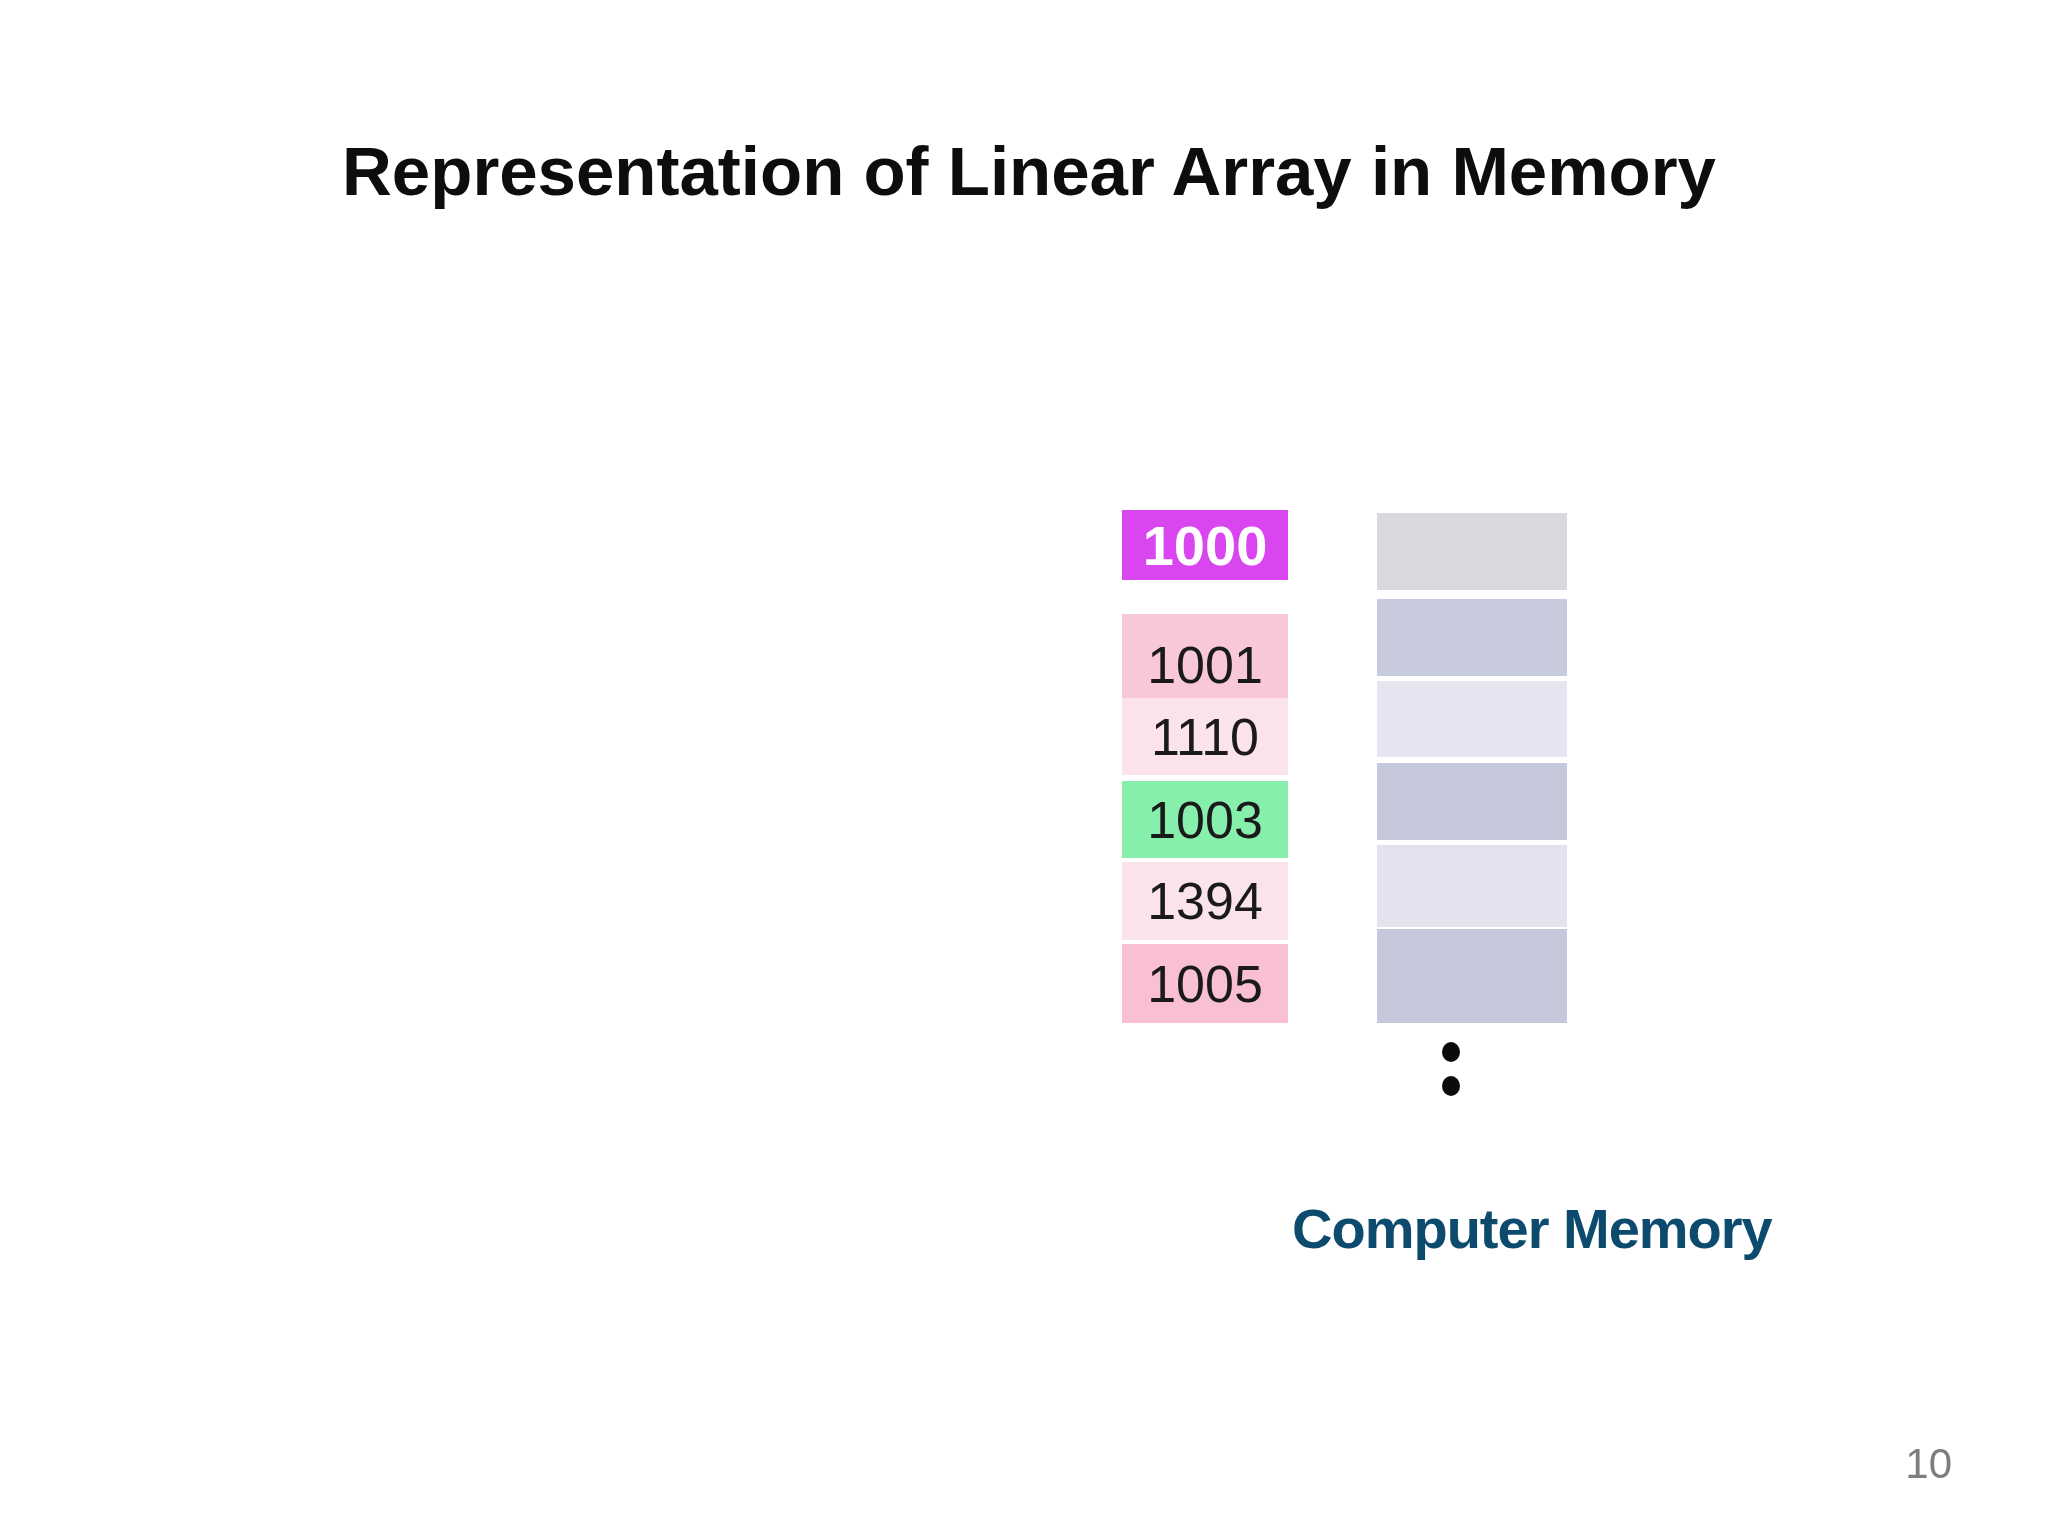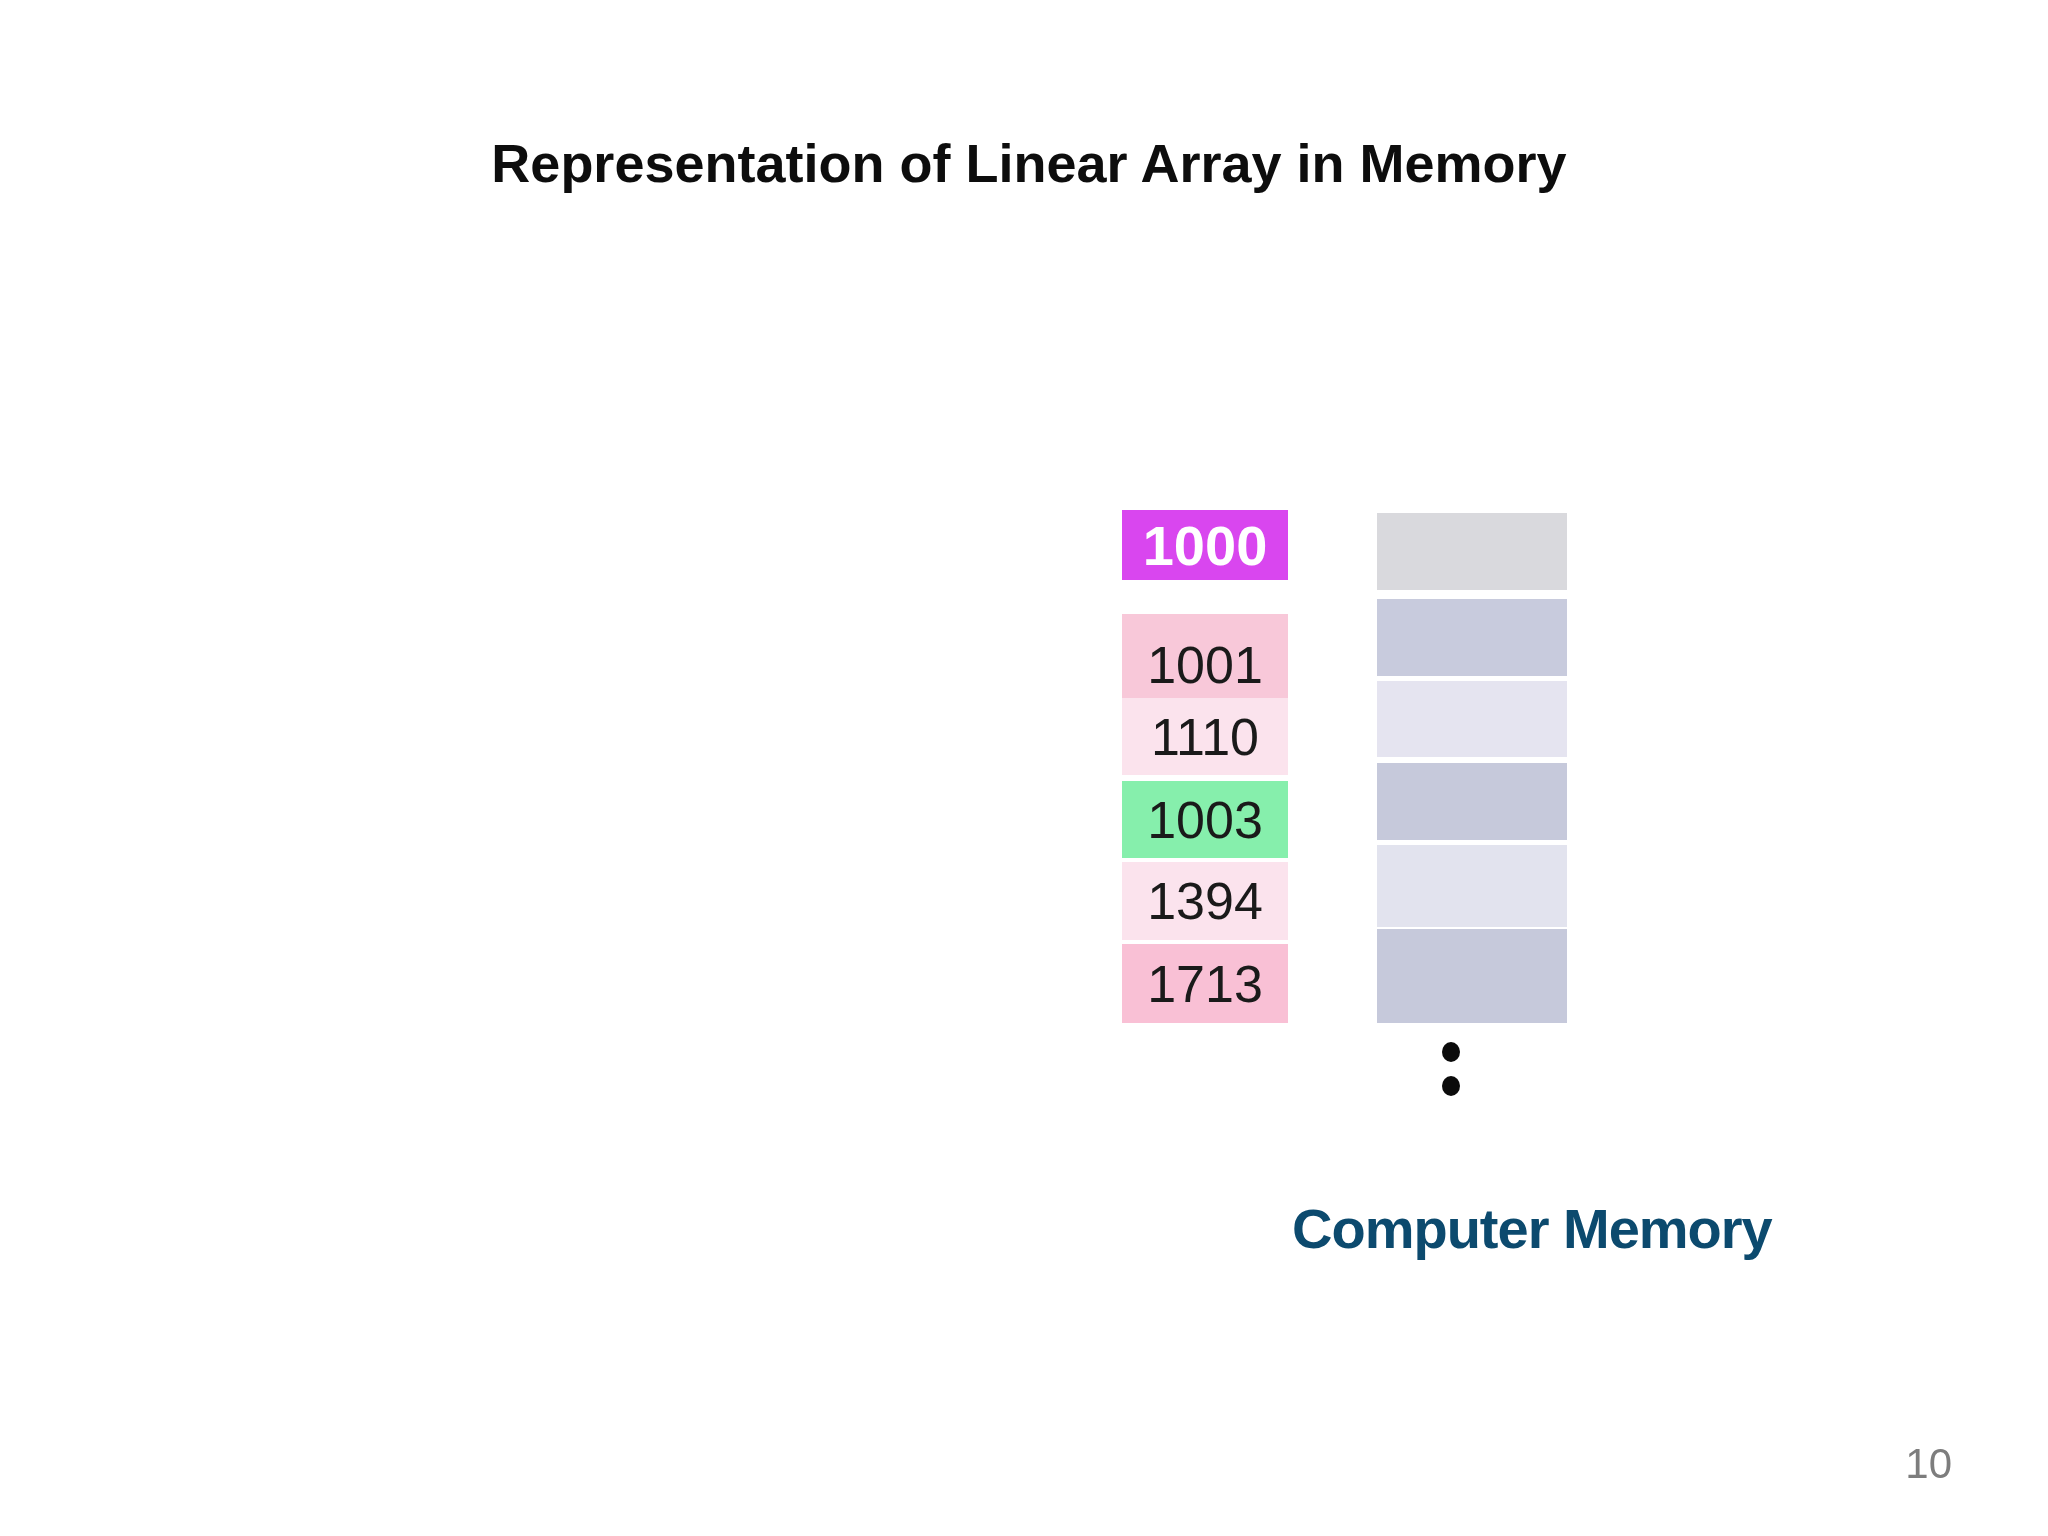--- a/index.html
+++ b/index.html
@@ -15,21 +15,21 @@
     overflow: hidden;
     font-family: "Liberation Sans", sans-serif;
   }
   .title {
     position: absolute;
     top: 132px;
     left: 0;
     right: 0;
     margin: 0;
     text-align: center;
-    font-size: 54px;
+    font-size: 69px;
     font-weight: 700;
     letter-spacing: 0px;
     color: #0d0d0d;
     font-family: "Liberation Sans", sans-serif;
     white-space: nowrap;
     padding-left: 10px;
   }
   .addr-col, .mem-col {
     position: absolute;
     top: 0;
@@ -94,21 +94,21 @@
 
 <div class="slide">
   <h1 class="title">Representation of Linear Array in Memory</h1>
 
   <div class="addr-col">
       <div class="cell addr-cell highlight" style="top: 510px; height: 70px; background: #d946ef; color: rgb(255, 255, 255);">1000</div>
       <div class="cell addr-cell" style="top: 614px; height: 102px; background: rgb(248, 200, 217); color: rgb(26, 26, 26);">1001</div>
       <div class="cell addr-cell" style="top: 698px; height: 77px; background: rgb(251, 227, 237); color: rgb(26, 26, 26);">1110</div>
       <div class="cell addr-cell" style="top: 781px; height: 77px; background: #86efac; color: rgb(26, 26, 26);">1003</div>
       <div class="cell addr-cell" style="top: 862px; height: 78px; background: rgb(251, 227, 237); color: rgb(26, 26, 26);">1394</div>
-      <div class="cell addr-cell" style="top: 944px; height: 79px; background: rgb(249, 192, 213); color: rgb(26, 26, 26);">1713</div>
+      <div class="cell addr-cell" style="top: 944px; height: 79px; background: rgb(249, 192, 213); color: rgb(26, 26, 26);">1005</div>
     </div>
   <div class="mem-col">
       <div class="cell mem-cell" style="top: 513px; height: 77px; background: rgb(217, 217, 221);"></div>
       <div class="cell mem-cell" style="top: 599px; height: 77px; background: rgb(200, 203, 221);"></div>
       <div class="cell mem-cell" style="top: 681px; height: 76px; background: rgb(229, 228, 240);"></div>
       <div class="cell mem-cell" style="top: 763px; height: 77px; background: rgb(198, 201, 219);"></div>
       <div class="cell mem-cell" style="top: 845px; height: 82px; background: rgb(226, 227, 238);"></div>
       <div class="cell mem-cell" style="top: 929px; height: 94px; background: rgb(198, 201, 219);"></div>
     </div>
   <div class="dots-group">

